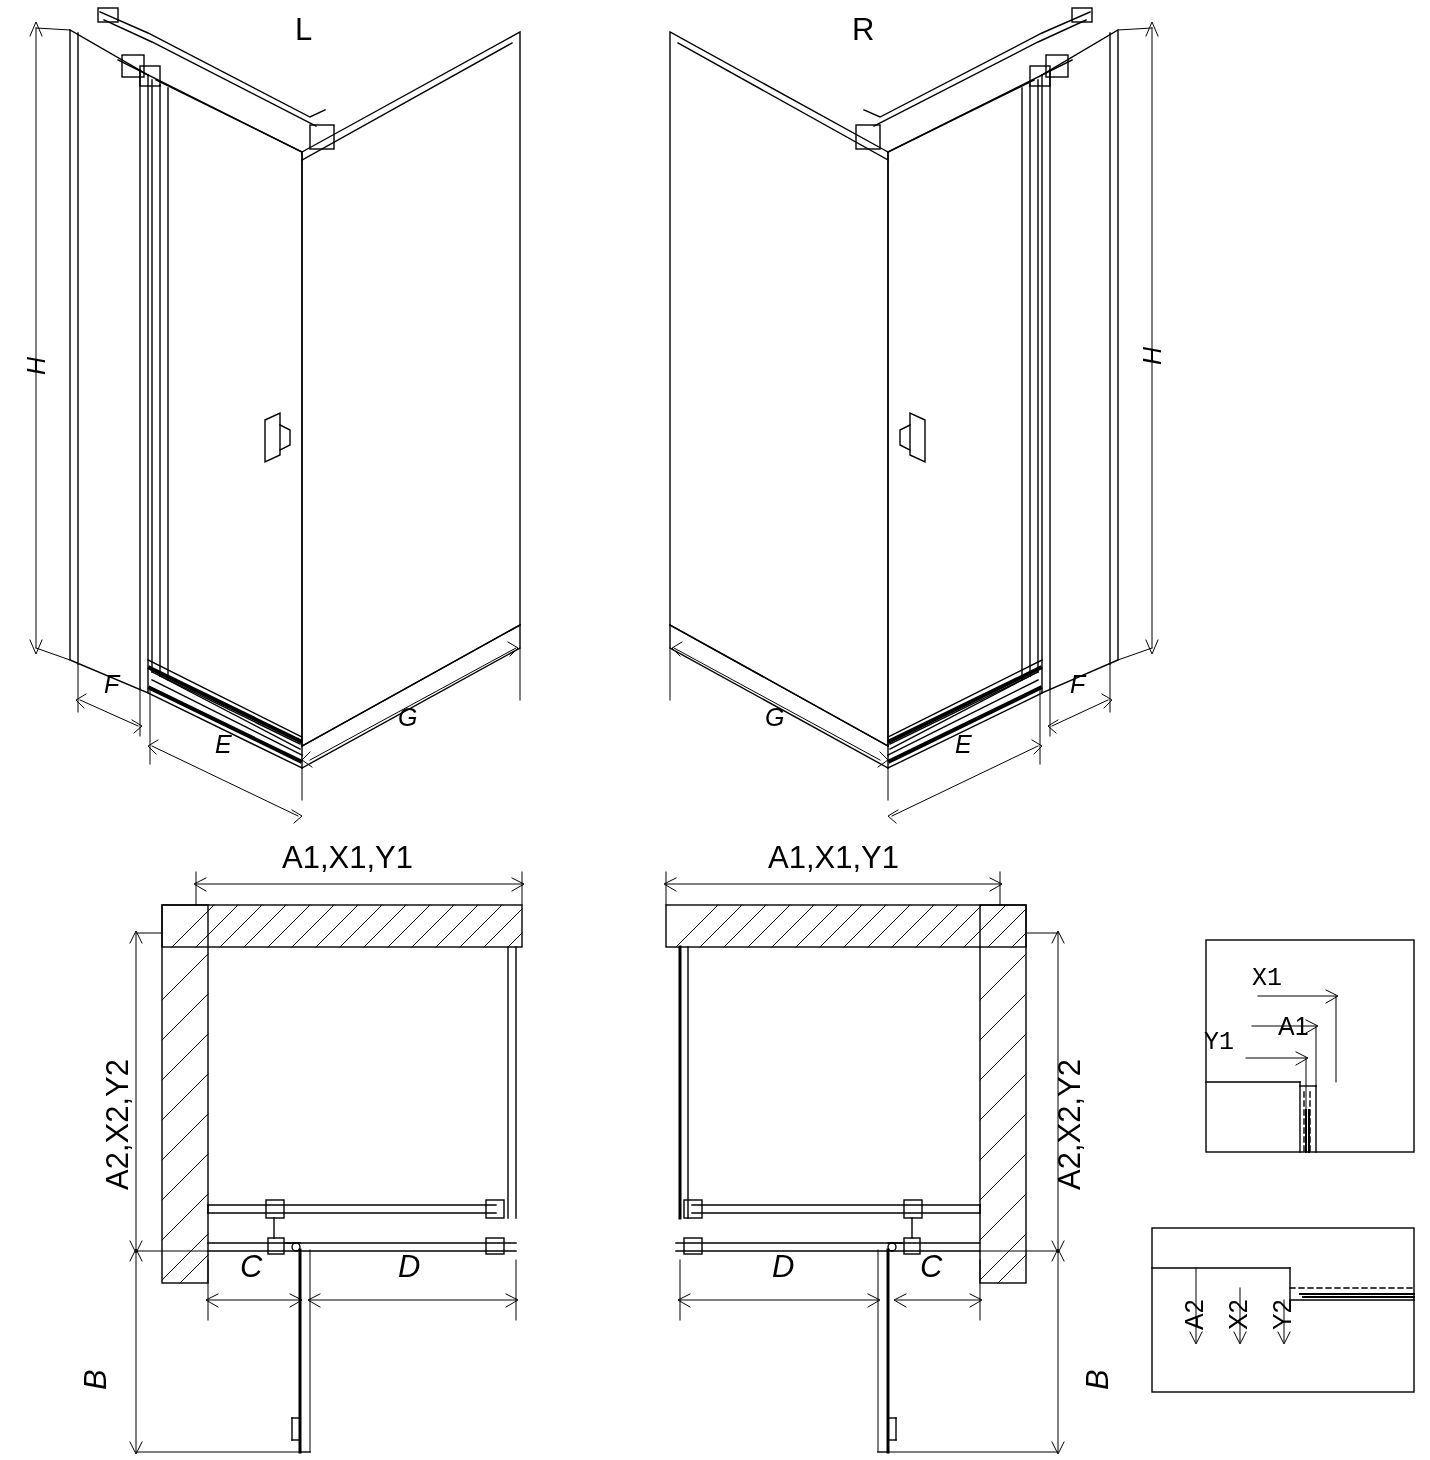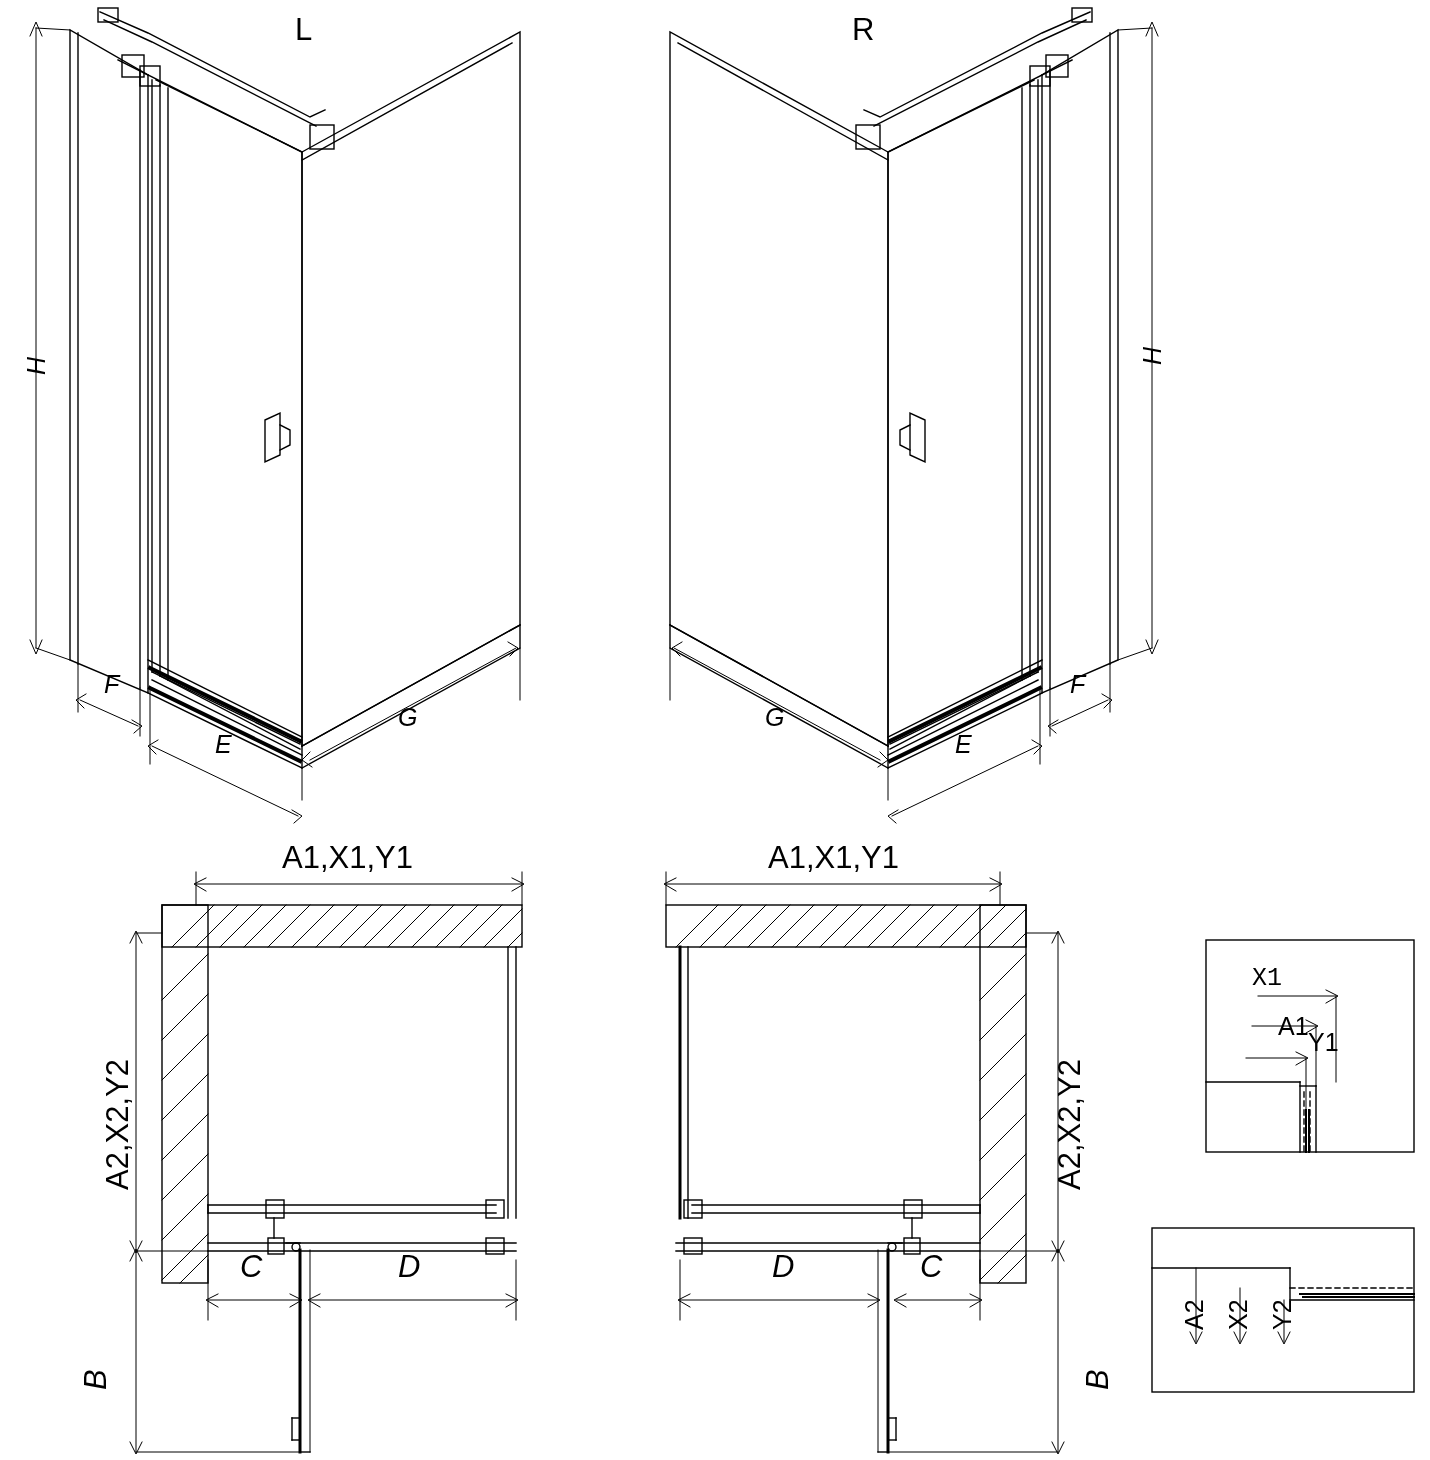--- a/index.html
+++ b/index.html
@@ -394,19 +394,19 @@
   <div class="lbl big ital" style="left:240px;top:1249px;">C</div>
   <div class="lbl big ital" style="left:398px;top:1249px;">D</div>
   <div class="lbl big ital" style="left:772px;top:1249px;">D</div>
   <div class="lbl big ital" style="left:920px;top:1249px;">C</div>
 
   <div class="lbl big ital rot" style="left:78px;top:1390px;transform:rotate(-90deg);">B</div>
   <div class="lbl big ital rot" style="left:1080px;top:1390px;transform:rotate(-90deg);">B</div>
 
   <div class="lbl mid" style="left:1278px;top:1012px;">A1</div>
   <div class="lbl mid" style="left:1252px;top:964px;font-family:Liberation Mono, monospace;">X1</div>
-  <div class="lbl mid" style="left:1308px;top:1028px;">Y1</div>
+  <div class="lbl mid" style="left:1204px;top:1028px;font-family:Liberation Mono, monospace;">Y1</div>
 
   <div class="lbl mid rot" style="left:1180px;top:1330px;transform:rotate(-90deg);">A2</div>
   <div class="lbl mid rot" style="left:1224px;top:1330px;transform:rotate(-90deg);">X2</div>
   <div class="lbl mid rot" style="left:1268px;top:1330px;transform:rotate(-90deg);">Y2</div>
 
 </div>
 
 </body></html>

